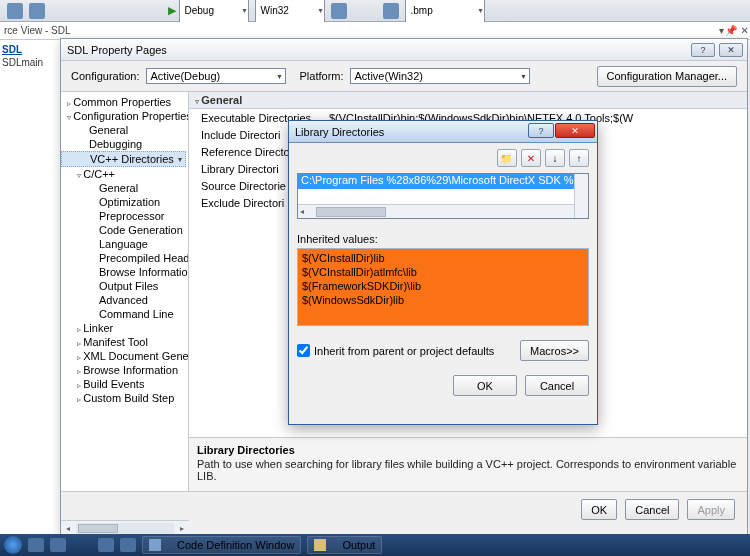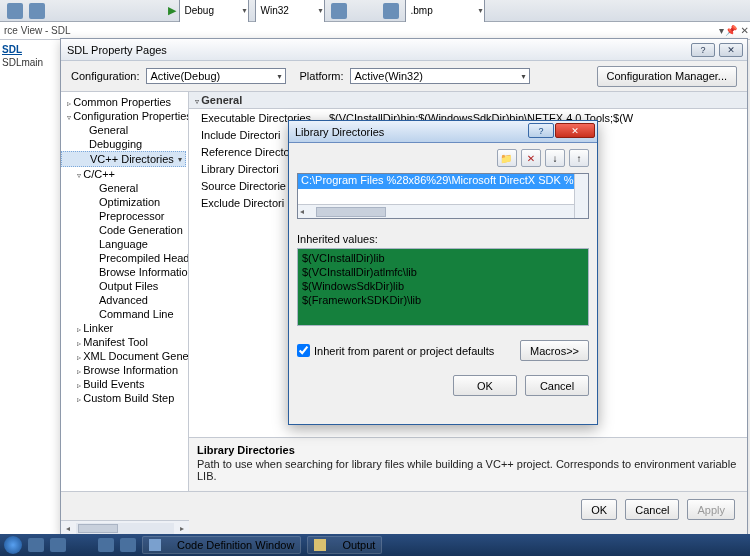--- a/index.html
+++ b/index.html
@@ -57,21 +57,21 @@
 .pop-tools{display:flex;justify-content:flex-end;gap:4px;height:22px}
 .tbtn{width:20px;height:18px;border:1px solid #9aa5b6;background:linear-gradient(#fdfdfd,#e1e5ec);border-radius:2px;display:flex;align-items:center;justify-content:center;font-size:10px}
 .tbtn.f{color:#c9a400}
 .tbtn.d{color:#b02222}
 .pathbox{border:1px solid #7a8599;background:#fff;height:46px;margin-top:2px;position:relative;overflow:hidden}
 .pathbox .line{background:#3399ff;color:#fff;height:15px;padding:0 3px;font-size:11px;white-space:nowrap;overflow:hidden}
 .pathbox .sv{position:absolute;right:0;top:0;width:14px;height:100%;border-left:1px solid #c4c9d2;background:#eef2f7}
 .pathbox .sh{position:absolute;left:0;bottom:0;right:14px;height:14px;border-top:1px solid #c4c9d2;background:#eef2f7;display:flex;align-items:center}
 .pathbox .sh .thumb{background:#c8d0dc;height:10px;width:70px;margin-left:10px;border:1px solid #aab4c4}
 .inh-lbl{margin-top:14px;font-size:11px}
-.inh-box{border:1px solid #aab4c4;background:#15803d;height:78px;margin-top:3px;padding:2px 4px;overflow:hidden}
+.inh-box{border:1px solid #aab4c4;background:#f97316;height:78px;margin-top:3px;padding:2px 4px;overflow:hidden}
 .inh-box div{font-size:11px;line-height:14px}
 .chk-row{display:flex;align-items:center;margin-top:14px;gap:4px}
 .chk-row input{width:13px;height:13px}
 .macros{margin-left:auto}
 .pop-bot{display:flex;justify-content:flex-end;gap:8px;margin-top:14px}
 .taskbar{position:absolute;left:0;bottom:0;width:750px;height:22px;background:linear-gradient(#2a4d7f,#18345a);display:flex;align-items:center;padding:0 4px;gap:6px}
 .taskbar .orb{width:18px;height:18px;border-radius:50%;background:radial-gradient(#58a0f0,#1a4e8e)}
 .taskbar .ti{width:16px;height:14px;background:#49709e;border-radius:2px}
 .taskbar .titem{background:rgba(255,255,255,.08);border:1px solid rgba(255,255,255,.15);height:18px;padding:0 6px;display:flex;align-items:center;color:#e6eef8;font-size:10px;border-radius:2px;gap:16px}
 .titem .ic{width:12px;height:12px;background:#7aa0ce}
@@ -216,22 +216,22 @@
       <div class="sv"></div>
       <div class="sh">
           <span style="font-size:8px;color:#666;margin:0 2px">◂</span>
           <div class="thumb"></div>
         </div>
     </div>
     <div class="inh-lbl">Inherited values:</div>
     <div class="inh-box" id="inh">
         <div>$(VCInstallDir)lib</div>
         <div>$(VCInstallDir)atlmfc\lib</div>
+        <div>$(FrameworkSDKDir)\lib</div>
         <div>$(WindowsSdkDir)lib</div>
-        <div>$(FrameworkSDKDir)\lib</div>
       </div>
     <div class="chk-row">
       <input type="checkbox" checked="" style="">
       <span>Inherit from parent or project defaults</span>
       <div class="btn macros">Macros&gt;&gt;</div>
     </div>
     <div class="pop-bot">
       <div class="btn" style="width:64px;justify-content:center">OK</div>
       <div class="btn" style="width:64px;justify-content:center">Cancel</div>
     </div>

